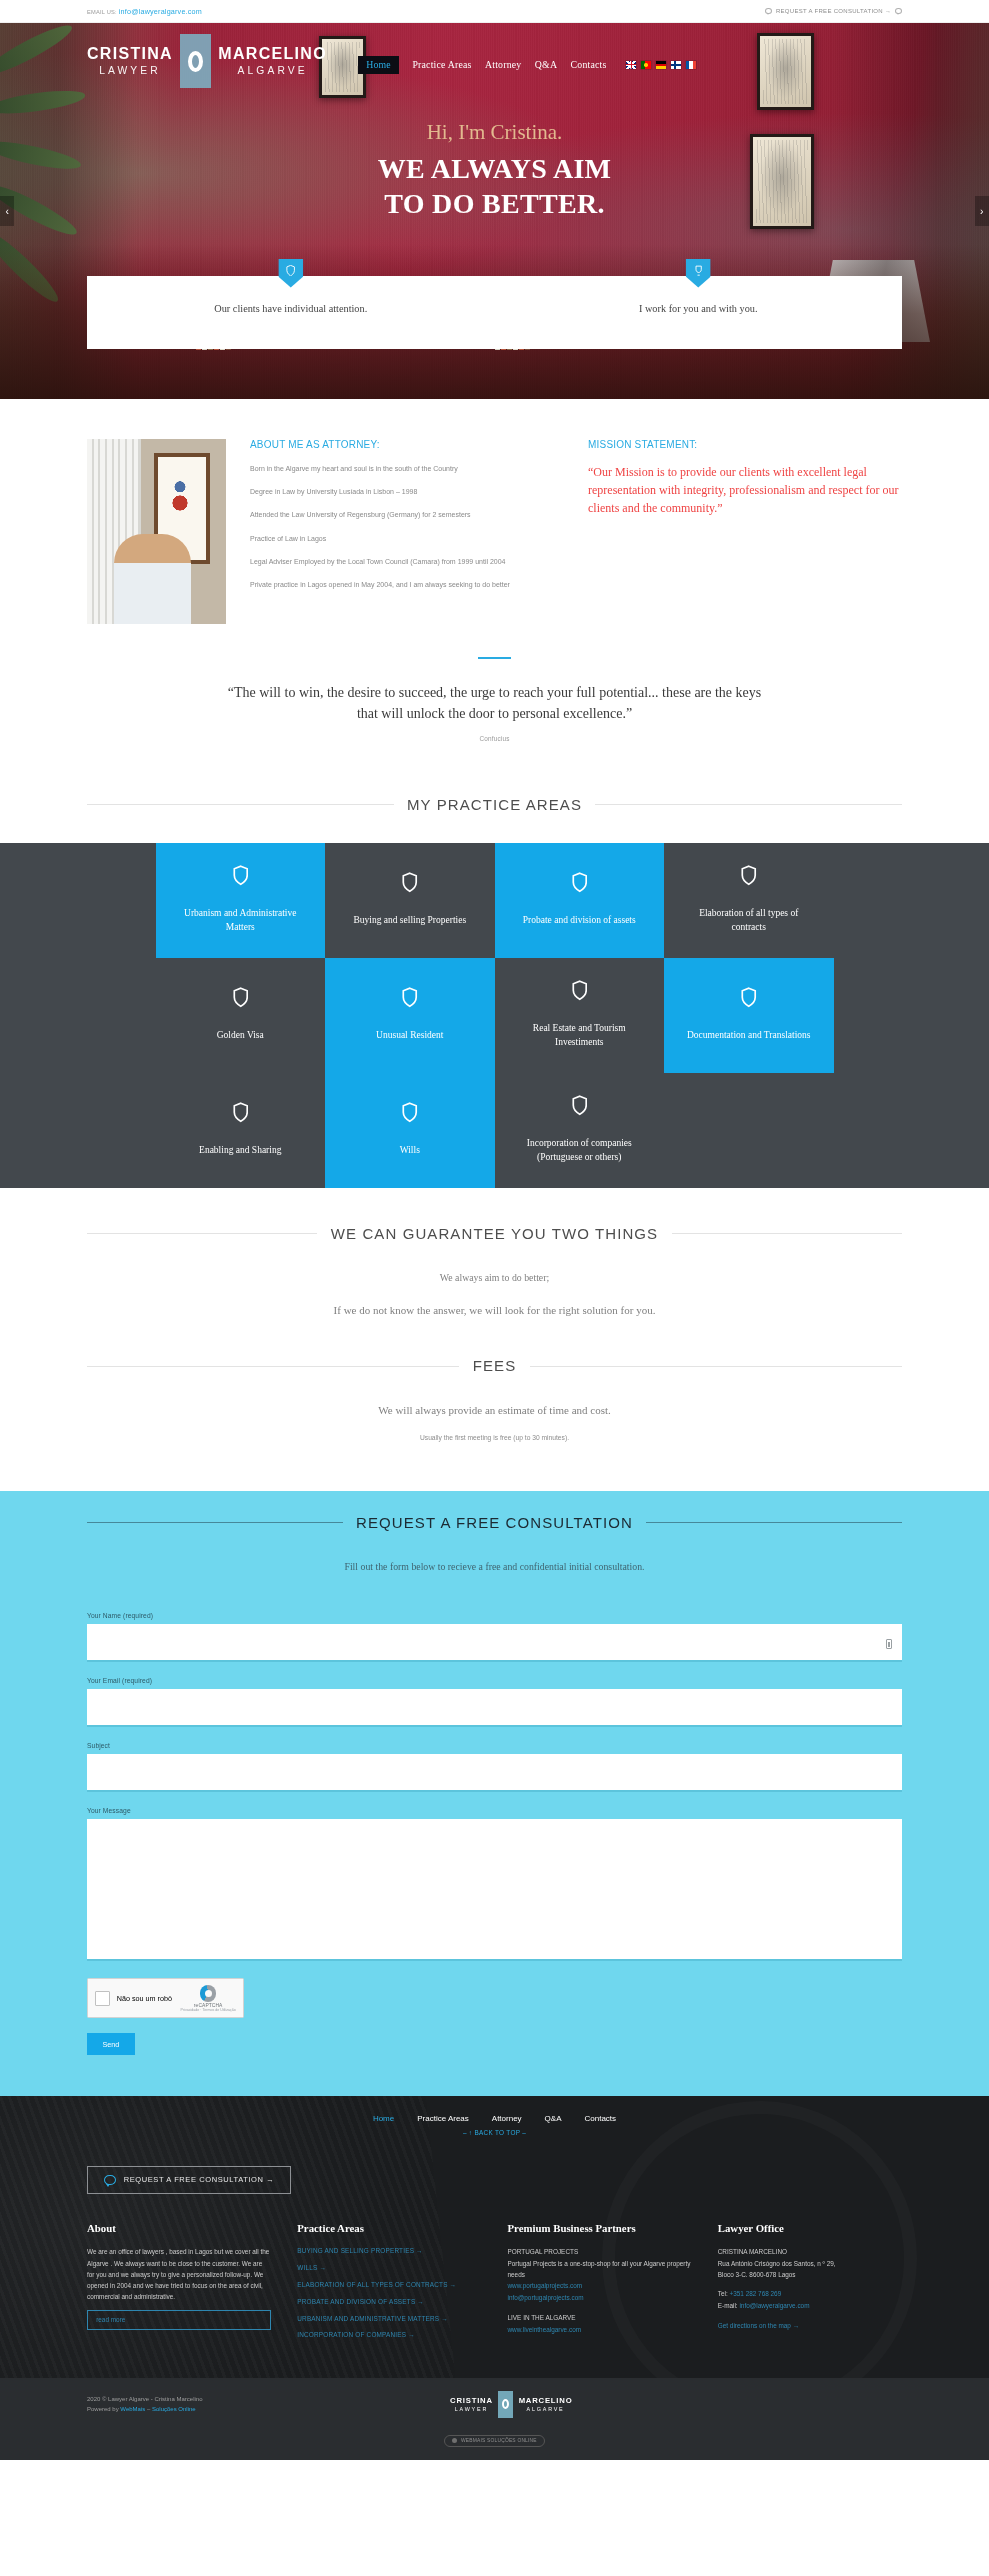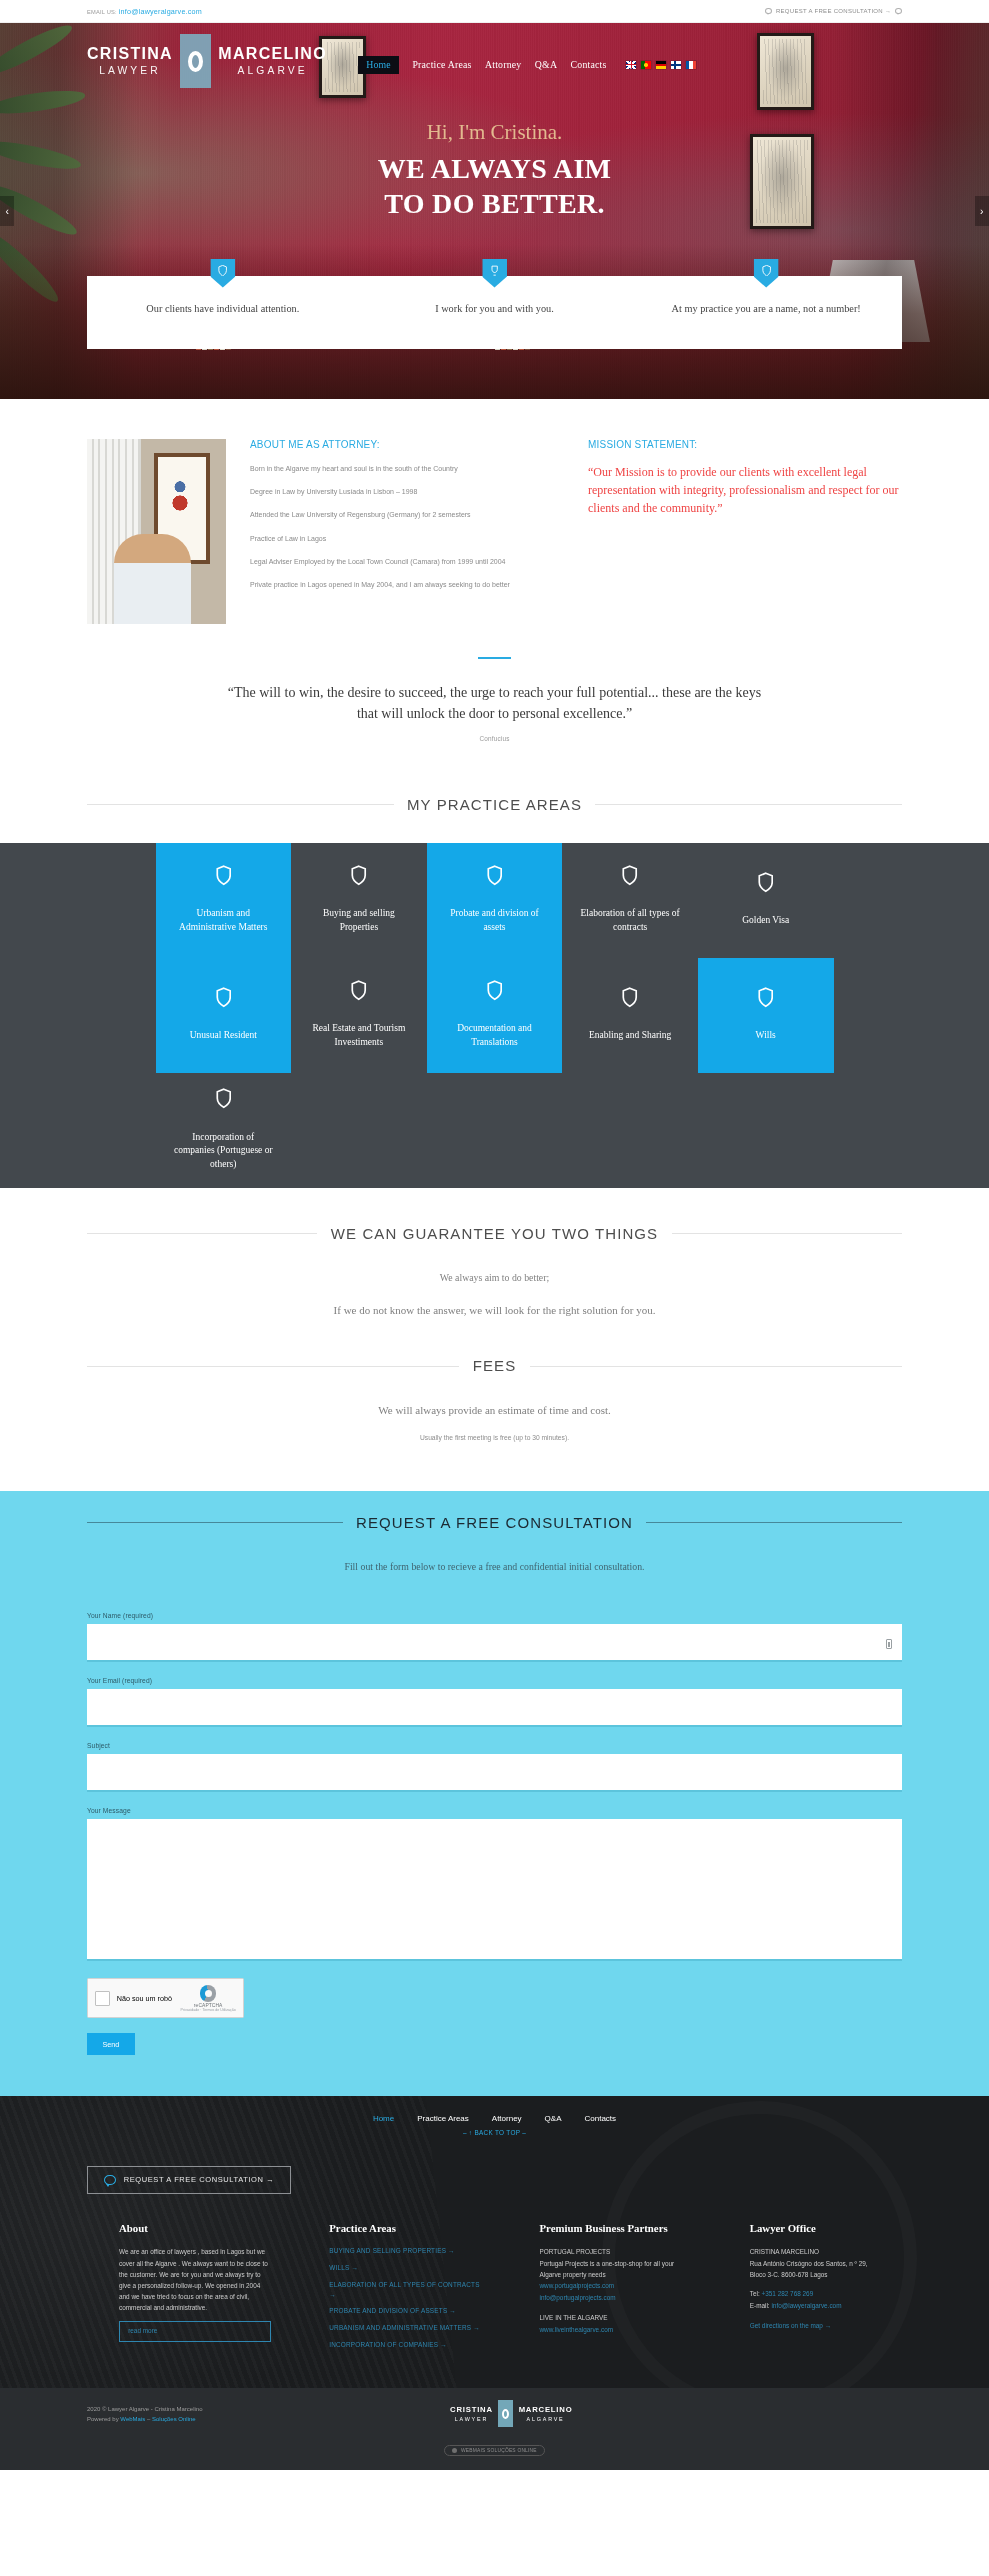--- a/index.html
+++ b/index.html
@@ -151,21 +151,21 @@
   .q-author { margin-top: 11.3px; font-size: 6.4px; color:#9a9a9a; letter-spacing:0.2px; }
 
   
   .sec-head { display:flex; align-items:center; gap: 13.4px; padding: 0 87px; margin: 17.5px 0 30px; }
   .sec-head .bar { flex:1 1 0; height:0.5px; background:#e3e3e3; }
   .sec-head h2 { font-size: 15px; font-weight: 300; letter-spacing: 1.1px; color:#4d4d4d; white-space:nowrap; }
   .sec-head.dark h2 { color:#1c2a33; }
 
   
   .pa-section { background:#43484d; padding: 0; }
-  .pa-grid { width: 678px; margin: 0 auto; display:grid; grid-template-columns: repeat(5, 1fr); }
+  .pa-grid { width: 678px; margin: 0 auto; display:grid; grid-template-columns: repeat(4, 1fr); }
   .pa-cell { height: 115px; display:flex; flex-direction:column; align-items:center; justify-content:center; padding: 9.3px 17.5px; }
   .pa-cell.blue { background:#14a8e8; }
   .pa-cell.dark { background:#43484d; }
   .pa-cell svg { width: 15.5px; height: 20.6px; margin-bottom: 21.6px; }
   .pa-cell span { font-family:"Liberation Serif", serif; color:#fff; font-size: 9.5px; text-align:center; line-height: 1.45; }
 
   
   .plain-sec { text-align:center; padding-bottom: 6.2px; }
   .plain-sec .p1 { font-family:"Liberation Serif", serif; font-size: 9.8px; color:#808080; margin-bottom: 21.6px; }
   .plain-sec .p2 { font-family:"Liberation Serif", serif; font-size: 11px; color:#808080; }
@@ -213,21 +213,21 @@
   .fnav { display:flex; justify-content:center; gap: 23px; padding: 17.5px 0 6.2px; }
   .fnav a { color:#fff; text-decoration:none; font-size: 8px; }
   .fnav a.active { color:#29abe2; }
   .backtop { text-align:center; color:#29abe2; font-size: 6.4px; letter-spacing:0.3px; padding-bottom: 30px; }
   .cta-box { margin: 0 87px 28px; }
   .cta-btn { display:inline-flex; align-items:center; gap: 8.2px; border:0.5px solid #8d9094; padding: 8.2px 15.5px; }
   .cta-btn .cico { width: 12px; height: 9.8px; border: 1px solid #29abe2; border-radius: 50%/58%; position:relative; }
   .cta-btn .cico:after{content:'';position:absolute;left:1.5px;bottom:-3.1px;border-left:2.1px solid transparent;border-right:2.1px solid transparent;border-top:3.6px solid #29abe2;}
   .cta-btn span { color:#e8e8e8; font-size: 7.5px; letter-spacing: 0.6px; }
   .fcols { display:flex; gap: 26px; padding: 0 87px 31px; }
-  .fcol { flex: 1 1 0; margin-left: 32px; }
+  .fcol { flex: 1 1 0; }
   .fcol h3 { font-family:"Liberation Serif", serif; color:#fff; font-size: 10.8px; font-weight:700; margin-bottom: 12.4px; }
   .fcol p { color:#cdcdcd; font-size: 6.4px; line-height: 1.75; }
   .fcol a { color:#2e86b0; text-decoration:none; font-size: 6.4px; display:block; line-height: 1.8; }
   .fcol .pa-link { text-transform: uppercase; letter-spacing:0.2px; margin-bottom: 7.2px; line-height:1.5; }
   .readmore { display:inline-block; margin-top: 7.2px; border:0.5px solid #2e86b0; color:#2e86b0; padding: 3.6px 8.2px; font-size: 6.4px; }
   .fcol .lbl { color:#cdcdcd; font-size: 6.4px; line-height: 1.9; }
   .fcol .lbl a { display:inline; }
 
   
   .botbar { background:#2a2d30; padding: 12.4px 87px; display:flex; align-items:center; justify-content:space-between; }
@@ -350,28 +350,20 @@
       </div>
       <div class="promise">
         <div class="pr-badge">
           <svg viewBox="0 0 24 30">
               <path d="M5 3 H19 V12 C19 17 15 20 12 20 C9 20 5 17 5 12 Z" fill="none" stroke="#fff" stroke-width="2.4"></path>
               <path d="M9 27 H15" stroke="#fff" stroke-width="2.4"></path>
             </svg>
         </div>
         <p>I work for you and with you.</p>
       </div>
-      <div class="promise">
-        <div class="pr-badge">
-          <svg viewBox="0 0 24 30">
-              <path d="M12 1 L22 5 V15 C22 23 12 29 12 29 C12 29 2 23 2 15 V5 Z" fill="none" stroke="#fff" stroke-width="2.4"></path>
-            </svg>
-        </div>
-        <p>At my practice you are a name, not a number!</p>
-      </div>
     </div>
   </div>
 </div>
 
 <div class="about">
   <div class="about-photo">
     <div class="blinds"></div>
       <div class="cert"></div>
       <div class="person"></div>
   </div>

